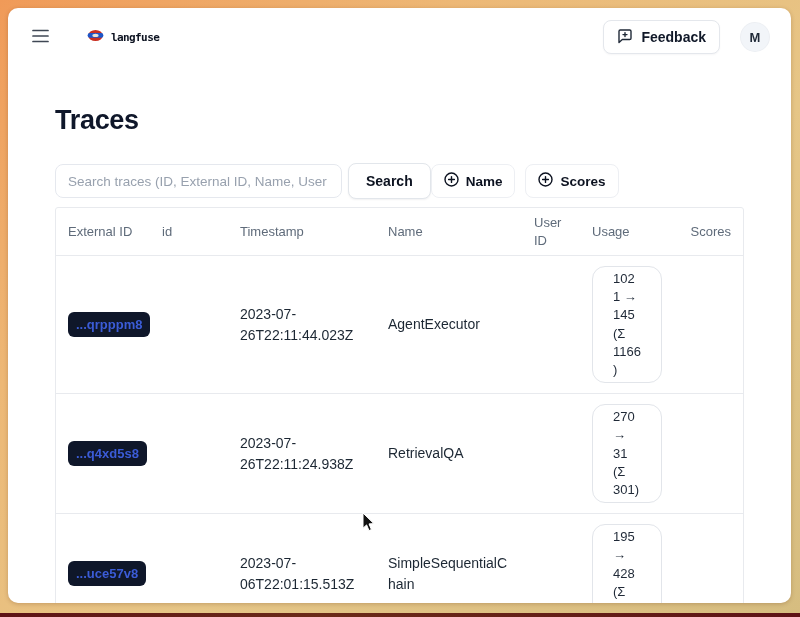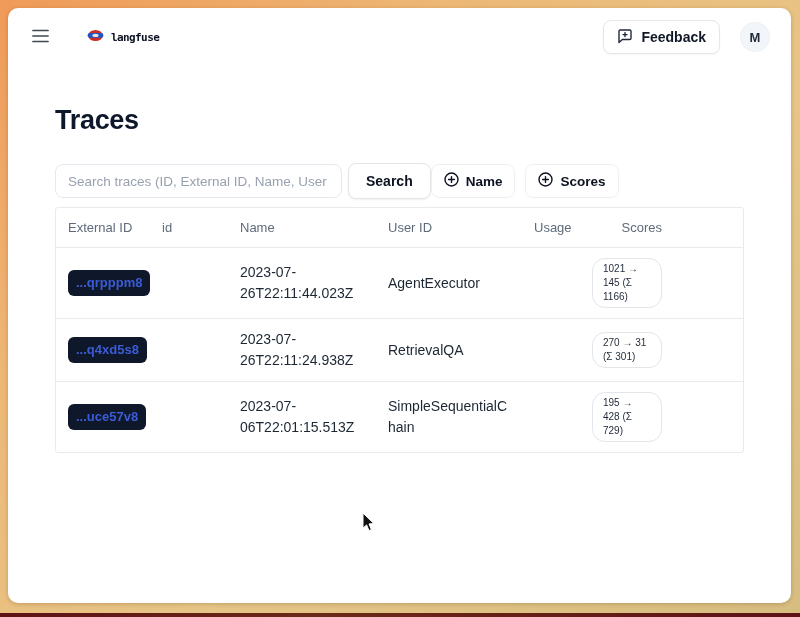--- a/index.html
+++ b/index.html
@@ -72,22 +72,22 @@
   .td {
     padding: 10px 12px; min-height: 59px; display: flex; align-items: center;
     font-size: 14px; color: #1c2733; line-height: 1.5; overflow-wrap: anywhere;
   }
   .td-scores { justify-content: flex-end; }
   .id-badge {
     background: #0f172a; color: #3b5cd7; font-weight: 600; font-size: 13px;
     padding: 3px 8px; border-radius: 6px; cursor: pointer; white-space: nowrap;
   }
   .usage-badge {
-    border: 1px solid #e2e5ea; border-radius: 13px; padding: 3px 10px;
-    font-size: 10px; font-weight: 500; color: #1f2937; line-height: 1.4;
+    border: 1px solid #e2e5ea; border-radius: 13px; padding: 3px 20px;
+    font-size: 13px; font-weight: 500; color: #1f2937; line-height: 1.4;
     max-width: 94px; width: fit-content;
   }
   
   .cursor { position: absolute; left: 362px; top: 512px; pointer-events: none; }
 </style>
 </head>
 <body>
 
 <div class="card">
 
@@ -147,20 +147,21 @@
           </svg>
         </span>
         <span>Scores</span>
       </button>
     </div>
 
     <div class="table">
       <div class="thead">
         <div class="th">External ID</div>
         <div class="th">id</div>
+        <div class="th">Timestamp</div>
         <div class="th">Name</div>
         <div class="th">User ID</div>
         <div class="th">Usage</div>
         <div class="th th-scores">Scores</div>
       </div>
 
       <div class="trow">
         <div class="td">
           <span class="id-badge">...qrpppm8</span>
         </div>

